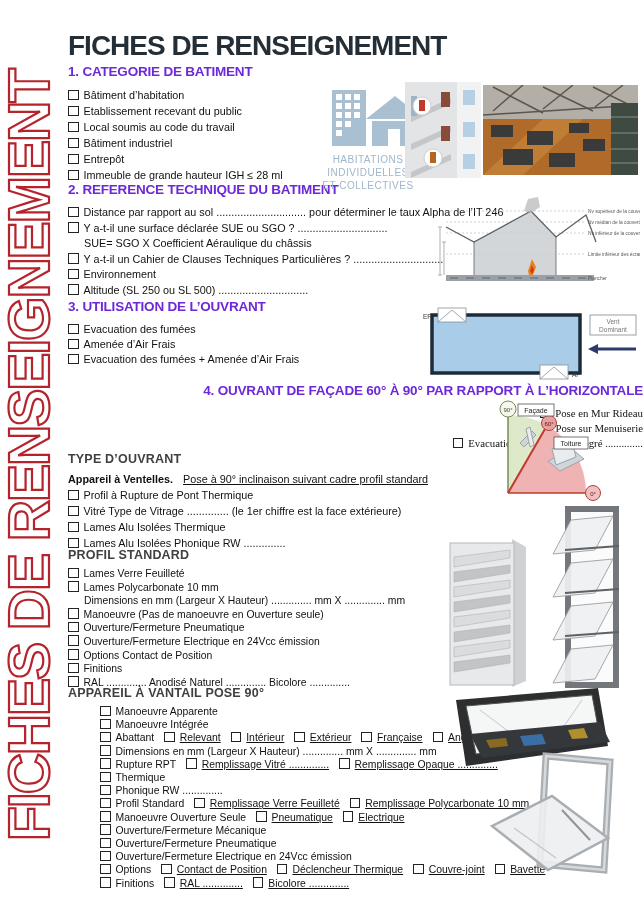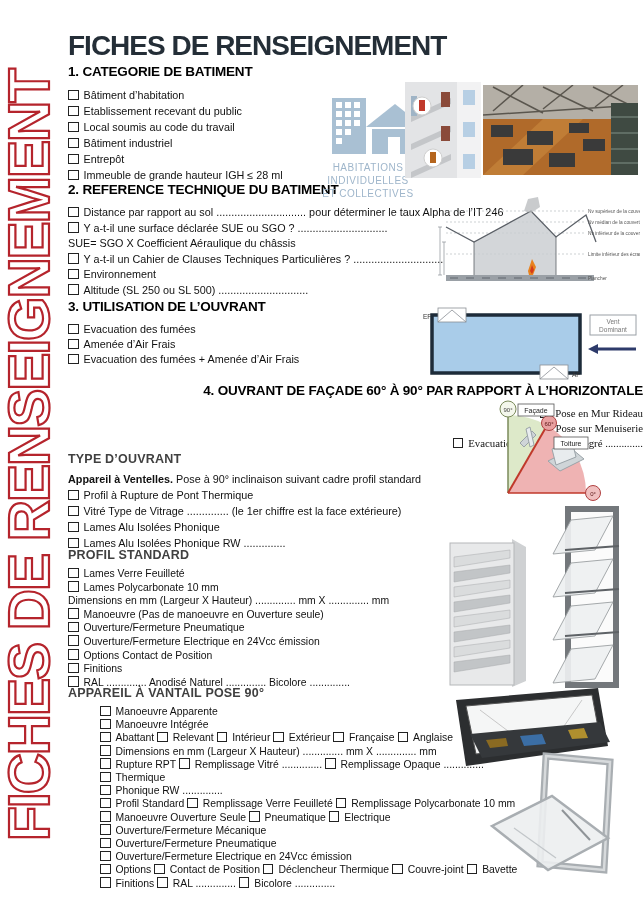--- a/index.html
+++ b/index.html
@@ -13,42 +13,42 @@
           color:#fff;-webkit-text-stroke:2.2px #b5242c;white-space:nowrap;
           text-align:center;}
 
   
   #title{position:absolute;left:68px;top:30px;font-size:28px;font-weight:bold;
          color:#242e37;letter-spacing:-1px;}
 
   
   .section{position:absolute;left:68px;width:575px;}
   .sec-heading{font-weight:bold;}
-  .sec-heading.red{font-size:13.5px;color:#000000;margin-bottom:8px;letter-spacing:-0.2px;}
+  .sec-heading.red{font-size:13.5px;color:#6d28d9;margin-bottom:8px;letter-spacing:-0.2px;}
   .sec-heading.black{font-size:12.5px;color:#404040;margin-bottom:5px;letter-spacing:0.2px;}
   .row{white-space:nowrap;}
-  .row.indent{margin-left:0;}
+  .row.indent{margin-left:16px;}
   .part{display:inline-block;}
-  .part + .part{margin-left:3px;}
+  .part + .part{margin-left:10px;text-decoration:underline;}
   .cb{width:8.5px;height:8.5px;border:1.2px solid #222;display:inline-block;
       margin-right:5px;vertical-align:-1px;background:#fff;}
   .lab.bold{font-weight:bold;}
   #sec-s1 .row{line-height:16px;font-size:10.8px;}
   #sec-s2 .row{line-height:15.5px;font-size:10.8px;}
   #sec-s3 .row{line-height:15px;font-size:10.8px;}
   #sec-s4 .row{line-height:15px;font-size:10.8px;font-family:Liberation Serif, serif;}
   #sec-s5 .row{line-height:16px;font-size:10.8px;}
   #sec-s6 .row{line-height:13.6px;font-size:10.4px;}
   #sec-s7 .row{line-height:13.2px;font-size:10.4px;padding-left:32px;}
   #sec-s1{top:64px;} #sec-s2{top:182px;} #sec-s3{top:299px;} #sec-s4{top:383px;text-align:right;}
   #sec-s5{top:452px;} #sec-s6{top:548px;} #sec-s7{top:686px;}
 
   
   .illus{position:absolute;}
-  #habitations{left:306px;top:96px;width:124px;text-align:center;}
+  #habitations{left:306px;top:88px;width:124px;text-align:center;}
   #habitations .cap{color:#9fb6cb;font-size:10px;line-height:11px;letter-spacing:0.5px;margin-top:2px;}
   #stairwell{left:405px;top:82px;}
   #factory{left:483px;top:85px;}
   #roof-diagram{left:436px;top:197px;}
   #vent-diagram{left:422px;top:305px;}
   #facade-diagram{left:492px;top:399px;}
   #louvre-left{left:446px;top:537px;}
   #louvre-right{left:535px;top:502px;}
   #window-open{left:450px;top:686px;}
   #window-frame{left:486px;top:750px;}
@@ -92,21 +92,21 @@
         <div class="sec-heading red">4. OUVRANT DE FAÇADE 60° À 90° PAR RAPPORT À L’HORIZONTALE</div>
         <div class="row"><span class="part"><span class="cb"></span><span class="lab">Pose en Mur Rideau</span></span></div>
         <div class="row"><span class="part"><span class="cb"></span><span class="lab">Pose sur Menuiserie</span></span></div>
         <div class="row"><span class="part"><span class="cb"></span><span class="lab">Evacuation de la Façade Degré ..............</span></span></div>
       </div>
       <div class="section" id="sec-s5">
         <div class="sec-heading black">TYPE D’OUVRANT</div>
         <div class="row"><span class="part"><span class="lab bold">Appareil à Ventelles.</span></span><span class="part"><span class="lab">Pose à 90° inclinaison suivant cadre profil standard</span></span></div>
         <div class="row"><span class="part"><span class="cb"></span><span class="lab">Profil à Rupture de Pont Thermique</span></span></div>
         <div class="row"><span class="part"><span class="cb"></span><span class="lab">Vitré Type de Vitrage .............. (le 1er chiffre est la face extérieure)</span></span></div>
-        <div class="row"><span class="part"><span class="cb"></span><span class="lab">Lames Alu Isolées Phonique</span></span></div>
+        <div class="row"><span class="part"><span class="cb"></span><span class="lab">Lames Alu Isolées Thermique</span></span></div>
         <div class="row"><span class="part"><span class="cb"></span><span class="lab">Lames Alu Isolées Phonique RW ..............</span></span></div>
       </div>
       <div class="section" id="sec-s6">
         <div class="sec-heading black">PROFIL STANDARD</div>
         <div class="row"><span class="part"><span class="cb"></span><span class="lab">Lames Verre Feuilleté</span></span></div>
         <div class="row"><span class="part"><span class="cb"></span><span class="lab">Lames Polycarbonate 10 mm</span></span></div>
         <div class="row indent"><span class="part"><span class="lab">Dimensions en mm (Largeur X Hauteur) .............. mm X .............. mm</span></span></div>
         <div class="row"><span class="part"><span class="cb"></span><span class="lab">Manoeuvre (Pas de manoeuvre en Ouverture seule)</span></span></div>
         <div class="row"><span class="part"><span class="cb"></span><span class="lab">Ouverture/Fermeture Pneumatique</span></span></div>
         <div class="row"><span class="part"><span class="cb"></span><span class="lab">Ouverture/Fermeture Electrique en 24Vcc émission</span></span></div>

